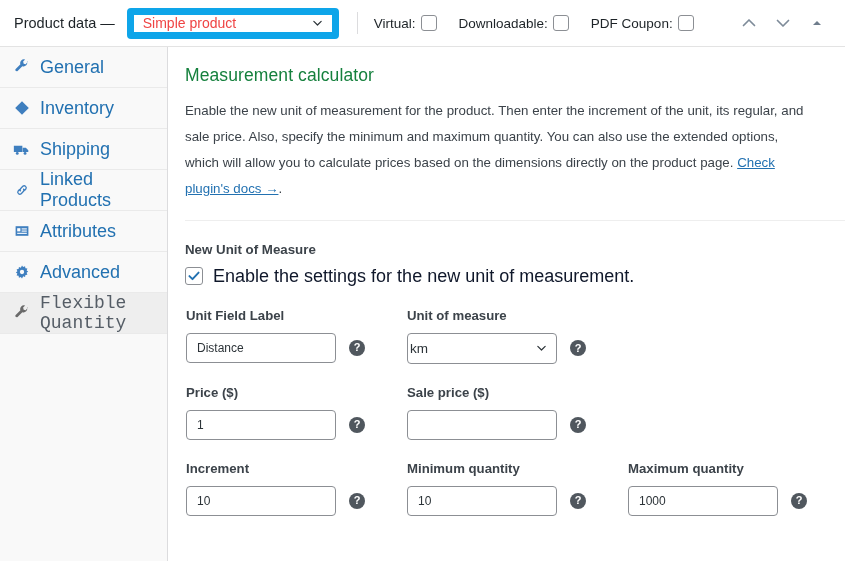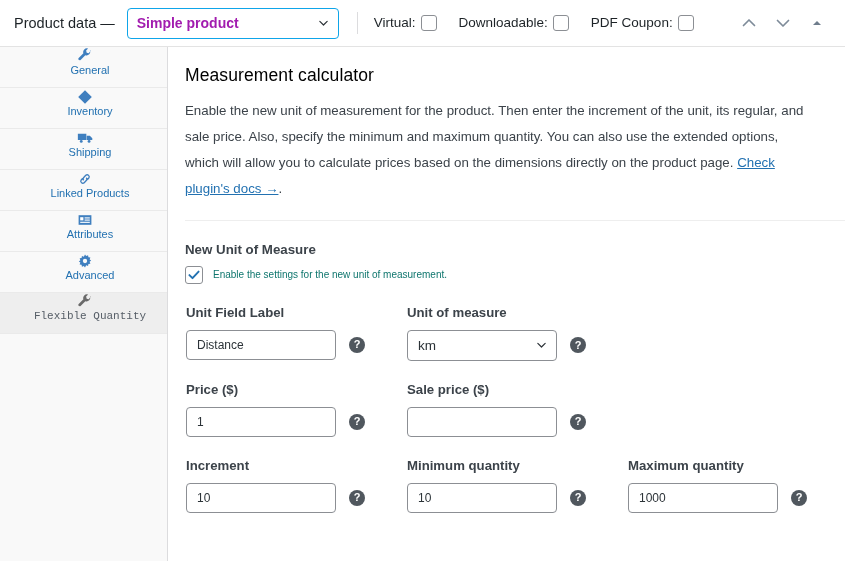--- a/index.html
+++ b/index.html
@@ -25,37 +25,37 @@
     border-bottom: 1px solid #e3e3e3;
     display: flex; align-items: center;
     padding: 8px 14px;
   }
   .product-data-label {
     font-size: 14.5px; color: #1d2327;
     margin-right: 12px; white-space: nowrap;
   }
   .type-select {
     width: 212px; height: 31px;
-    border: 1px solid #0ea5e9; border-radius: 4px;
+    border: 7px solid #0ea5e9; border-radius: 4px;
     background: #ffffff;
     display: flex; align-items: center;
     padding: 0 9px; position: relative;
-    font-size: 14px; color: #a21caf; font-weight: bold;
+    font-size: 14px; color: #ef4444;
   }
   .type-select .caret {
     position: absolute; right: 9px; top: 50%;
     transform: translateY(-50%);
     width: 11px; height: 11px;
   }
   .hdr-divider {
     width: 1px; height: 22px; background: #dcdcde;
     margin: 0 16px 0 18px;
   }
   .cb-group { display: flex; align-items: center; gap: 22px; }
-  .cb-item { display: flex; gap: 5px; }
+  .cb-item { display: flex; align-items: center; gap: 5px; }
   .cb-item .cb-label { font-size: 13.5px; color: #1d2327; white-space: nowrap; }
   .cb-box {
     width: 16px; height: 16px;
     border: 1px solid #8c8f94; border-radius: 3px;
     background: #fff; display: inline-block;
   }
   .hdr-actions {
     margin-left: auto; display: flex; align-items: center; gap: 14px;
     padding-right: 4px;
   }
@@ -66,24 +66,23 @@
     position: absolute; left: 0; top: 47px;
     width: 168px; height: 514px;
     background: #f9f9f9;
     border-right: 1px solid #dcdcde;
   }
   .side-item {
     height: 41px;
     display: flex; align-items: center;
     padding-left: 13px;
     border-bottom: 1px solid #eaeaea;
-    font-size: 11px;
+    font-size: 18px;
     color: #2271b1;
     background: transparent;
-    flex-direction: column;
   }
   .side-item .s-icon {
     width: 17px; height: 17px;
     margin-right: 10px;
     display: flex; align-items: center; justify-content: center;
     flex: 0 0 17px;
   }
   .side-item.active {
     background: #eeeeee;
     color: #555d66;
@@ -95,21 +94,21 @@
 
   
   .content {
     position: absolute; left: 169px; top: 47px;
     width: 676px; height: 514px;
     background: #ffffff;
     padding: 18px 20px 0 9px;
     overflow: hidden;
   }
   .sect-title {
-    font-size: 17.5px; font-weight: 400; color: #000000;
+    font-size: 17.5px; font-weight: 400; color: #15803d;
     margin: 0 0 11px 0; letter-spacing: .1px;
   }
   .sect-desc {
     font-size: 13.3px; color: #3c434a; line-height: 1.95;
     max-width: 662px; margin: 12px;
   }
   .docs-link { color: #2271b1; text-decoration: underline; }
 
   .divider {
     height: 1px; background: #eeeeee;
@@ -122,41 +121,41 @@
   }
   .block-newunit { margin: 21px 0 0 7px; }
   .check-row { display: flex; align-items: center; }
   .check-big {
     width: 18px; height: 18px;
     border: 1px solid #8c8f94; border-radius: 3px;
     background: #fff; margin-right: 10px;
     display: flex; align-items: center; justify-content: center;
     flex: 0 0 18px;
   }
-  .check-label { font-size: 10px; color: #0f766e; }
+  .check-label { font-size: 18px; color: #0f172a; }
 
   .rows { margin-left: 8px; }
   .frow { display: flex; margin-top: 21px; }
   .fcell { width: 221px; flex: 0 0 221px; }
   .fcell .lbl {
     font-size: 13.2px; font-weight: bold; color: #3c434a;
     display: block; margin-bottom: 10px; white-space: nowrap;
   }
   .inp-wrap { display: flex; align-items: center; }
   .txt-input {
     width: 150px; height: 30px;
     border: 1px solid #8c8f94; border-radius: 4px;
     background: #fff; font-size: 12px; color: #2c3338;
     display: flex; align-items: center; padding: 0 10px;
   }
   .sel-input {
     width: 150px; height: 31px;
     border: 1px solid #8c8f94; border-radius: 4px;
     background: #fff; font-size: 13.5px; color: #2c3338;
-    display: flex; align-items: center; padding: 0 10px;
+    display: flex; align-items: center; padding: 0 2px;
     position: relative;
   }
   .sel-input .caret { position: absolute; right: 9px; top: 50%; transform: translateY(-50%); width: 11px; height: 11px; }
   .help {
     width: 16px; height: 16px; border-radius: 50%;
     background: #50575e; margin-left: 13px;
     display: flex; align-items: center; justify-content: center;
     color: #ffffff; font-size: 11px; font-weight: bold;
     font-family: "Liberation Sans", sans-serif;
     line-height: 1; flex: 0 0 16px;

